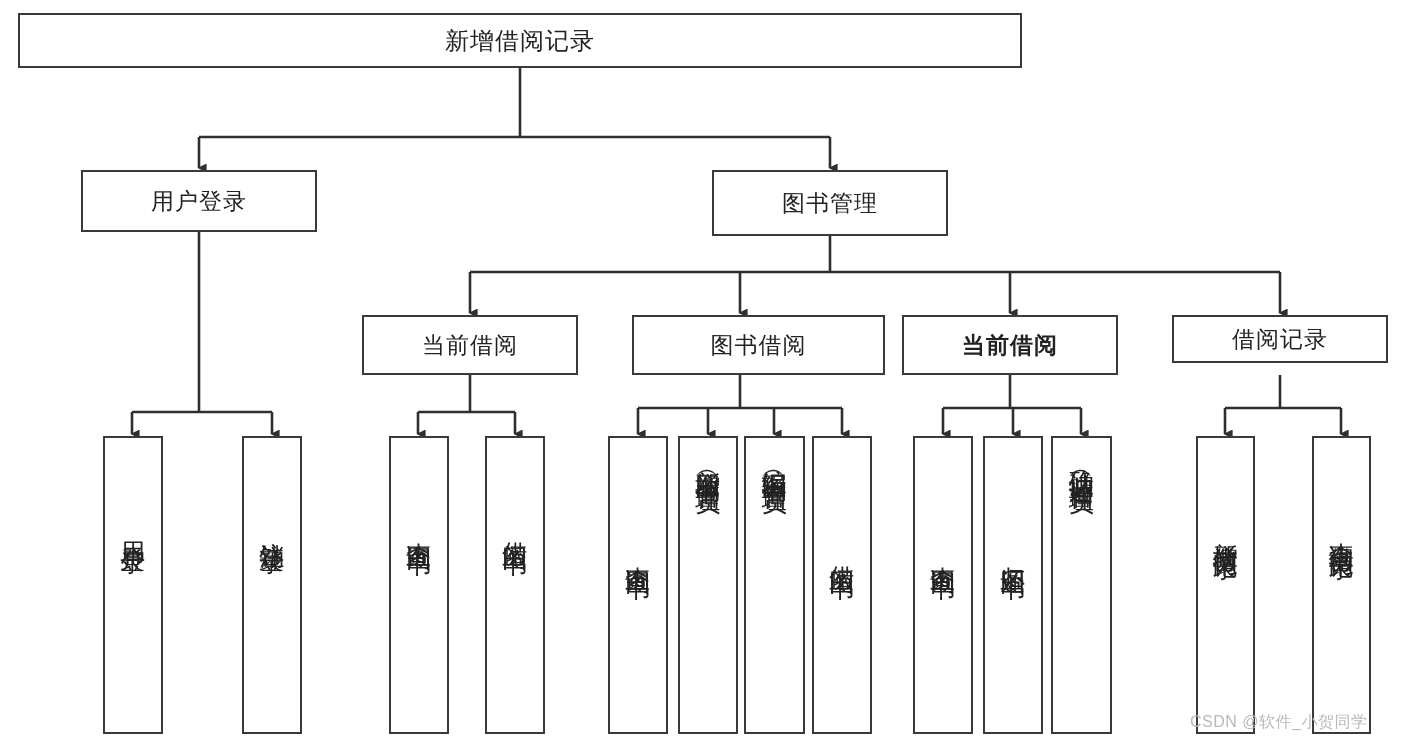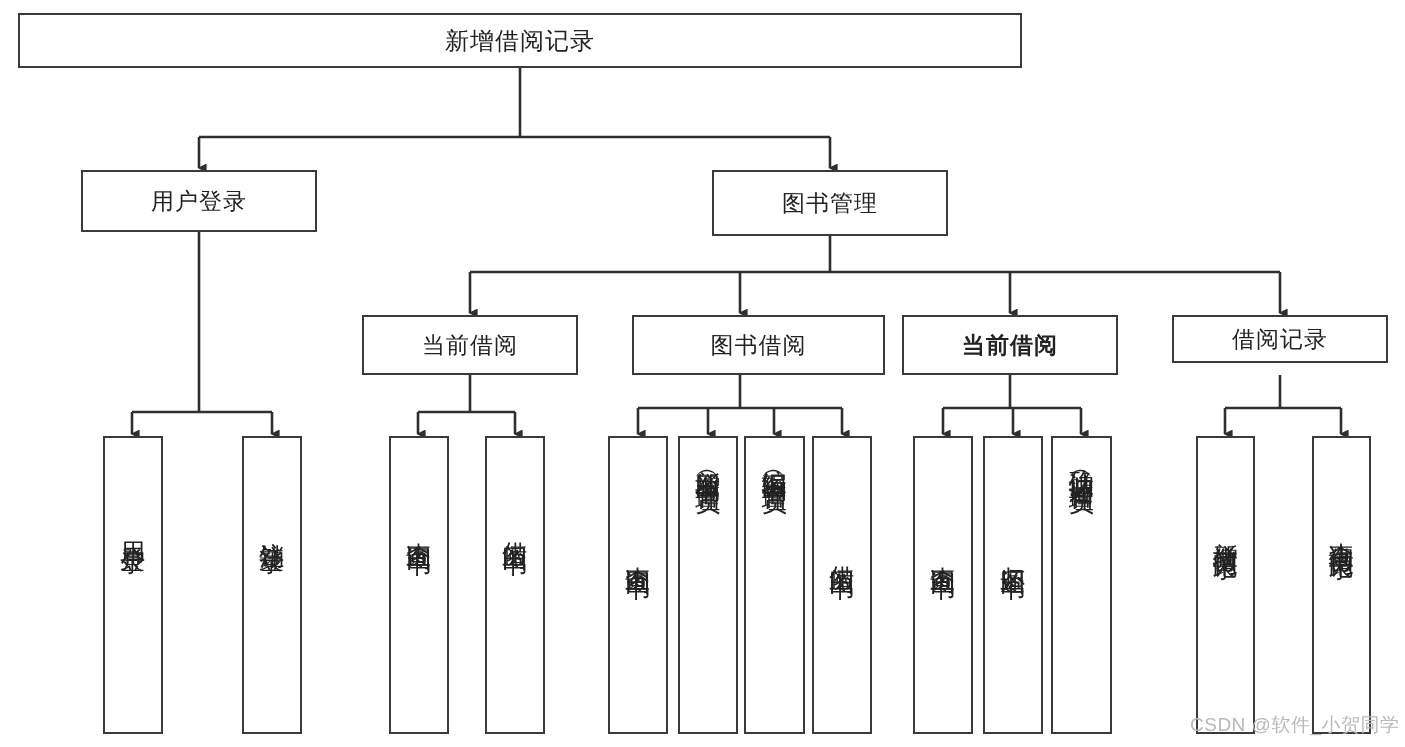--- a/index.html
+++ b/index.html
@@ -21,21 +21,21 @@
     writing-mode:vertical-rl;
     text-orientation:upright;
     font-size:25px;
     line-height:1.06;
     letter-spacing:3px;
     white-space:normal;
   }
   .node.leaf.mid .lbl{margin-top:72px;}
   .node.leaf.mid2 .lbl{margin-top:96px;}
 
-  .watermark{position:absolute;color:#b9b9b9;font-size:19px;white-space:nowrap;
+  .watermark{position:absolute;color:#b9b9b9;font-size:16px;white-space:nowrap;
              letter-spacing:0.5px;}
 </style>
 </head>
 <body>
 
 <div id="stage">
 
   <svg class="links" viewBox="0 0 1405 747">
     <defs>
       <marker id="arrow" markerWidth="9" markerHeight="9" refX="4.5" refY="7.6" orient="auto" markerUnits="userSpaceOnUse">

